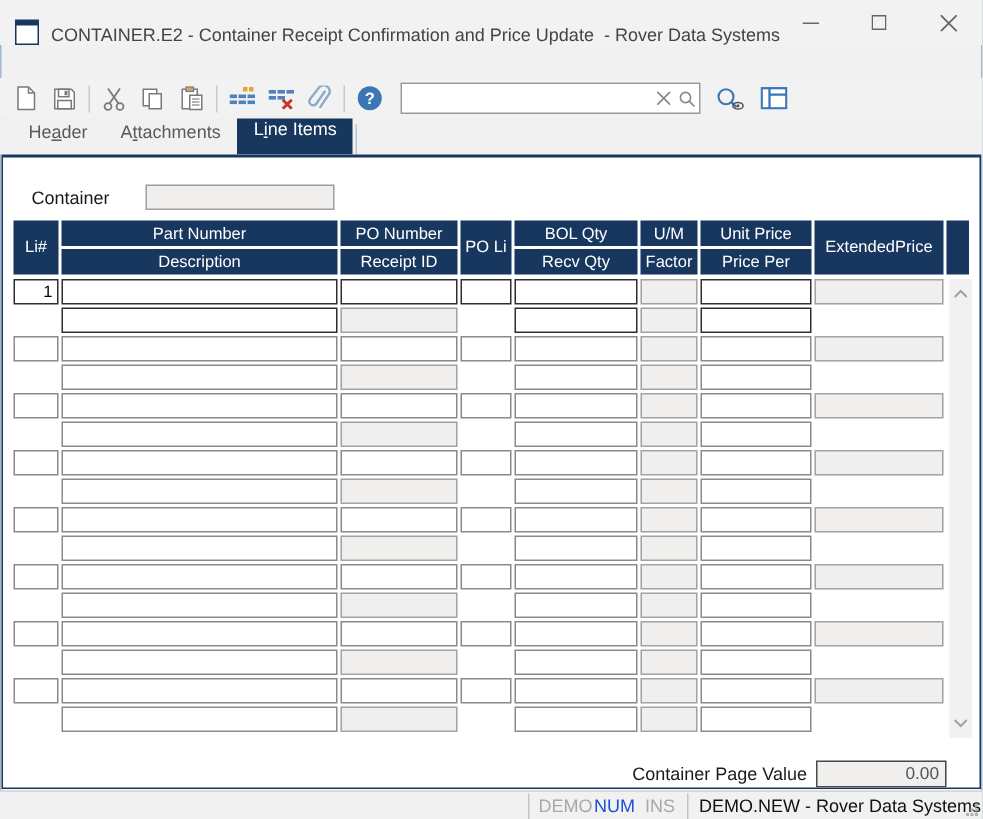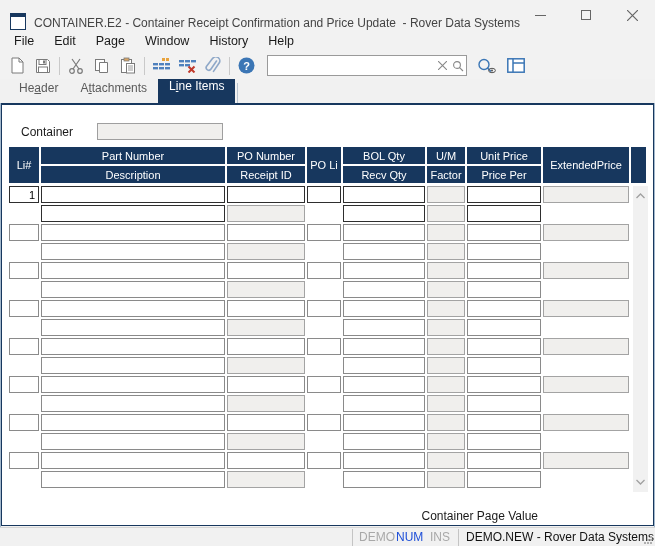--- a/index.html
+++ b/index.html
@@ -82,28 +82,20 @@
           </svg>
       </div>
       <div class="win-btn">
         <svg width="11" height="11" viewBox="0 0 11 11">
             <path d="M0 0 L11 11 M11 0 L0 11" stroke="#666" stroke-width="1.2"></path>
           </svg>
       </div>
     </div>
   </div>
 
-  <div class="menubar">
-    <div class="menu-item">File</div>
-    <div class="menu-item">Edit</div>
-    <div class="menu-item">Page</div>
-    <div class="menu-item">Window</div>
-    <div class="menu-item">History</div>
-    <div class="menu-item">Help</div>
-  </div>
 
   <div class="toolbar">
     <div class="tbtn">
       <svg width="15" height="17" viewBox="0 0 15 17">
           <path d="M2 1 h7 l4 4 v11 h-11 z" fill="#fff" stroke="#7a7a7a"></path>
           <path d="M9 1 v4 h4" fill="none" stroke="#7a7a7a"></path>
         </svg>
     </div>
     <div class="tbtn">
       <svg width="16" height="16" viewBox="0 0 16 16">
@@ -379,20 +371,21 @@
           </svg>
       </div>
       <div class="varrow down">
         <svg width="9" height="6" viewBox="0 0 9 6">
             <polyline points="0.5,1 4.5,5 8.5,1" fill="none" stroke="#a0a0a0" stroke-width="1.3"></polyline>
           </svg>
       </div>
     </div>
 
     <div class="total-label">Container Page Value</div>
+    <input class="total-input" disabled="" value="0.00" style="">
   </div>
 
   <div class="statusbar">
     <div class="sb-sep" style="left:352px"></div>
     <div class="sb-item sb-dim" style="left:359px">DEMO</div>
     <div class="sb-item sb-on" style="left:396px">NUM</div>
     <div class="sb-item sb-dim" style="left:430px">INS</div>
     <div class="sb-sep" style="left:458px"></div>
     <div class="sb-item sb-session" style="left:466px">DEMO.NEW - Rover Data Systems</div>
     <div class="grip">

